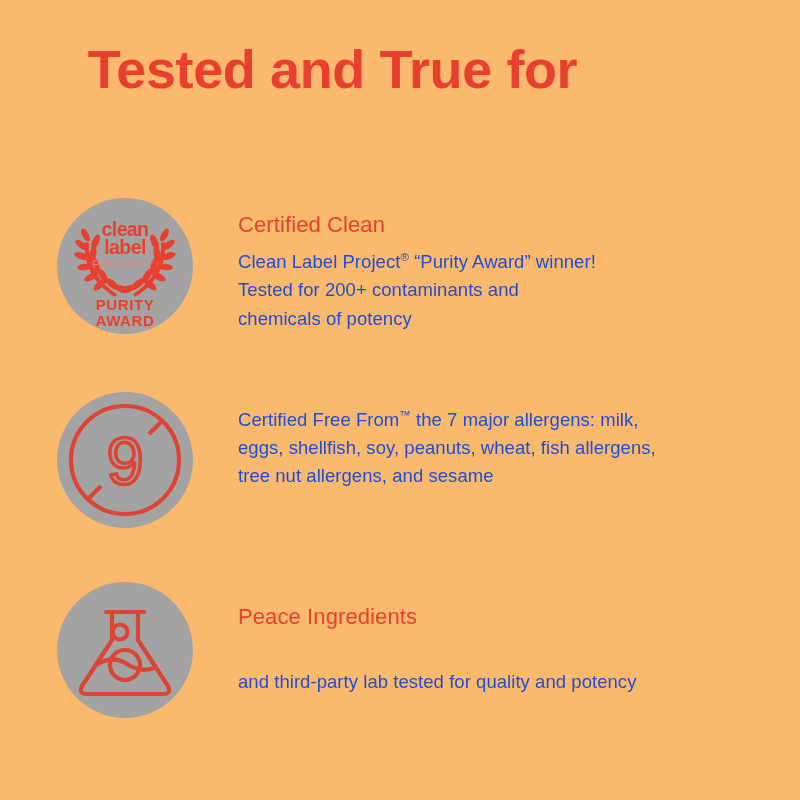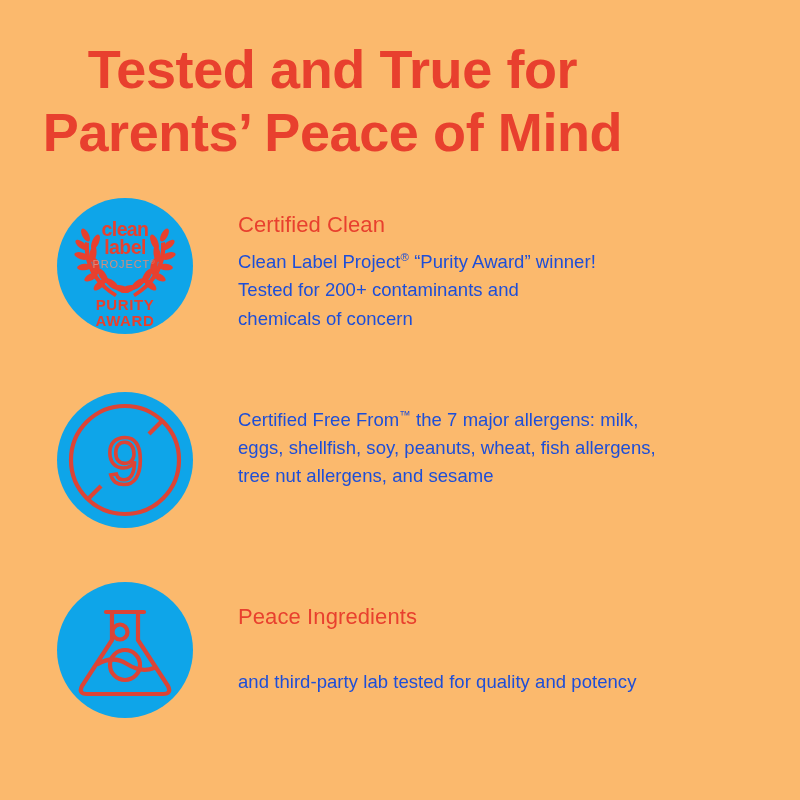--- a/index.html
+++ b/index.html
@@ -39,21 +39,21 @@
     align-items:flex-start;
     padding-left:57px;
     margin-bottom:56px;
   }
   .feature:last-child { margin-bottom:0; }
 
   .icon-wrap {
     flex:0 0 auto;
     width:136px; height:136px;
     border-radius:50%;
-    background:#0ea5e9;
+    background:#a3a3a3;
     display:flex;
     align-items:flex-start;
     justify-content:center;
     overflow:hidden;
   }
   .icon-wrap svg { display:block; }
 
   .feature-text {
     flex:1 1 auto;
     padding-left:45px;
@@ -86,21 +86,20 @@
   .feature.r2 { margin-bottom:54px; }
   .feature.r3 .feature-text { padding-top:22px; }
 </style>
 </head>
 <body>
 
 <div class="page">
 
   <h1 class="headline">
     <span class="hl-line">Tested and True for</span>
-    <span class="hl-line">Parents’ Peace of Mind</span>
   </h1>
 
   <div class="features">
 
     <div class="feature r1">
       <div class="icon-wrap">
         <svg width="136" height="136" viewBox="0 0 136 136" aria-hidden="true">
 
           <g fill="#E8402E">
 
@@ -145,21 +144,21 @@
 
           <text x="68" y="112" text-anchor="middle" font-family="Liberation Sans, sans-serif" font-size="15" font-weight="bold" fill="#E8402E" letter-spacing="0.6">PURITY</text>
           <text x="68" y="128" text-anchor="middle" font-family="Liberation Sans, sans-serif" font-size="15" font-weight="bold" fill="#E8402E" letter-spacing="0.6">AWARD</text>
         </svg>
       </div>
       <div class="feature-text">
         <div class="feature-title">Certified Clean</div>
         <div class="feature-body">
           <span>Clean Label Project</span><sup>®</sup><span> “Purity Award” winner!</span><br>
           <span>Tested for 200+ contaminants and</span><br>
-          <span>chemicals of concern</span>
+          <span>chemicals of potency</span>
         </div>
       </div>
     </div>
 
     <div class="feature r2">
       <div class="icon-wrap">
         <svg width="136" height="136" viewBox="0 0 136 136" aria-hidden="true">
           <circle cx="68" cy="68" r="54" fill="none" stroke="#DC4436" stroke-width="4.2"></circle>
 
           <line x1="104" y1="30" x2="92" y2="42" stroke="#DC4436" stroke-width="4.2" stroke-linecap="butt"></line>

